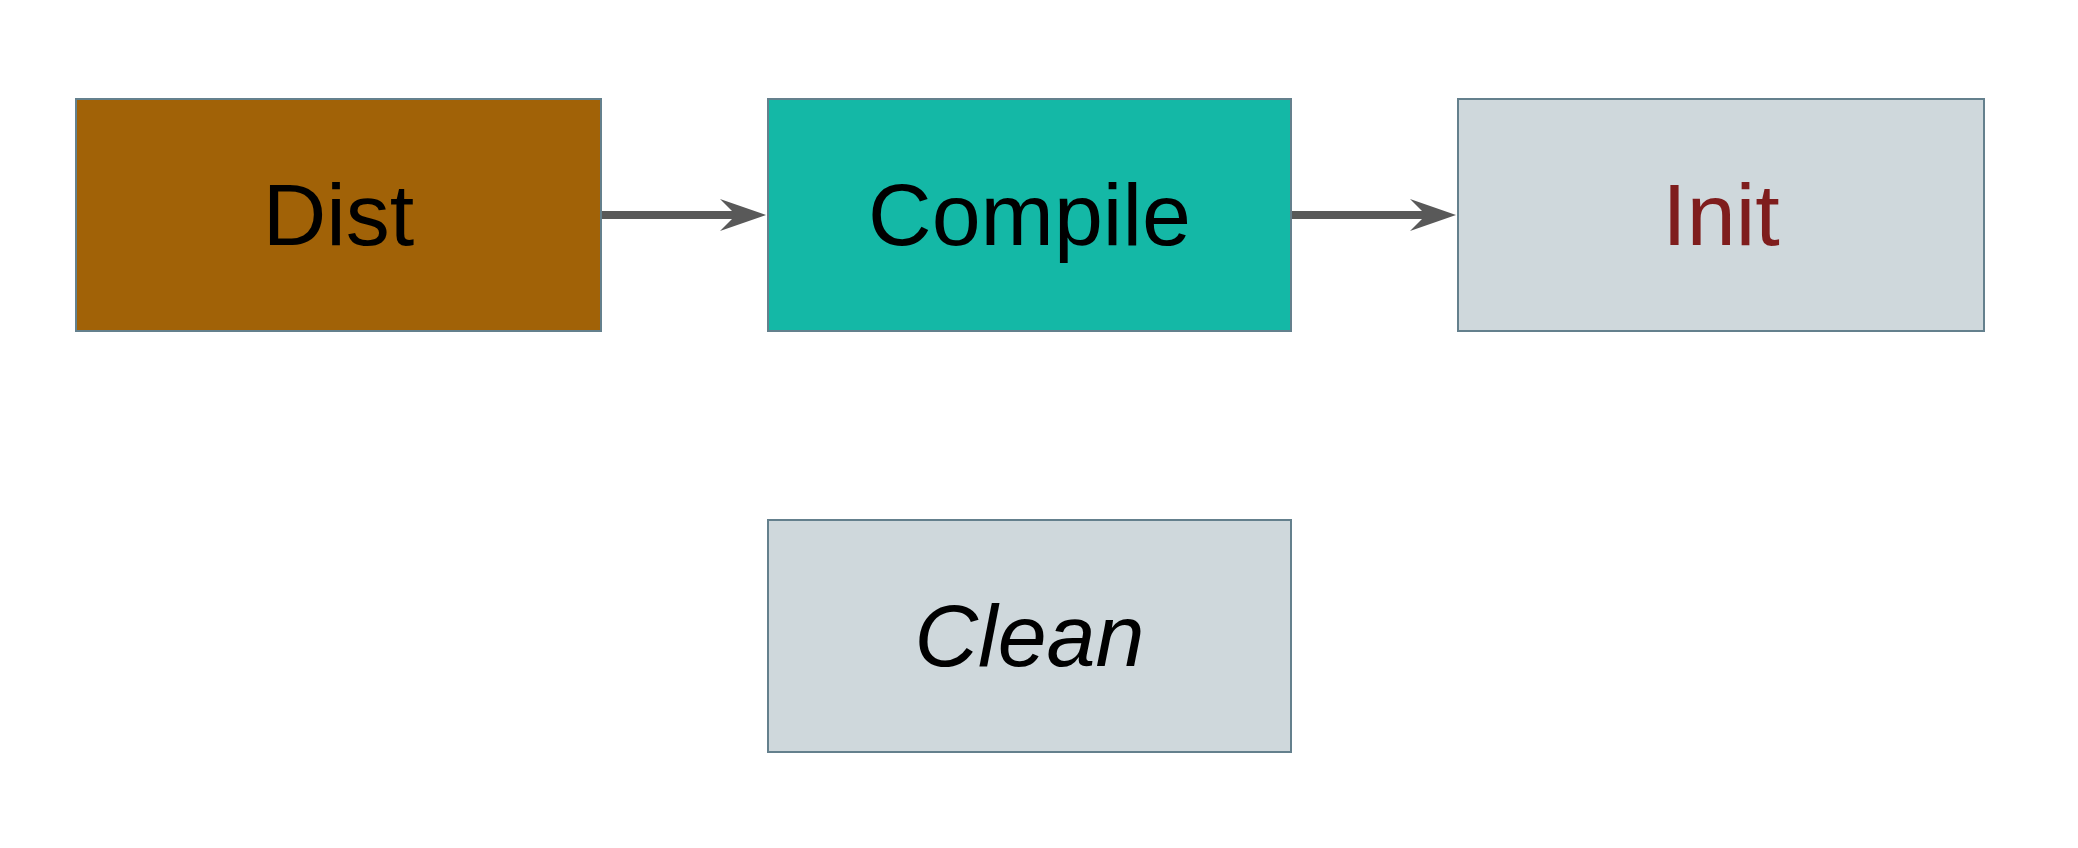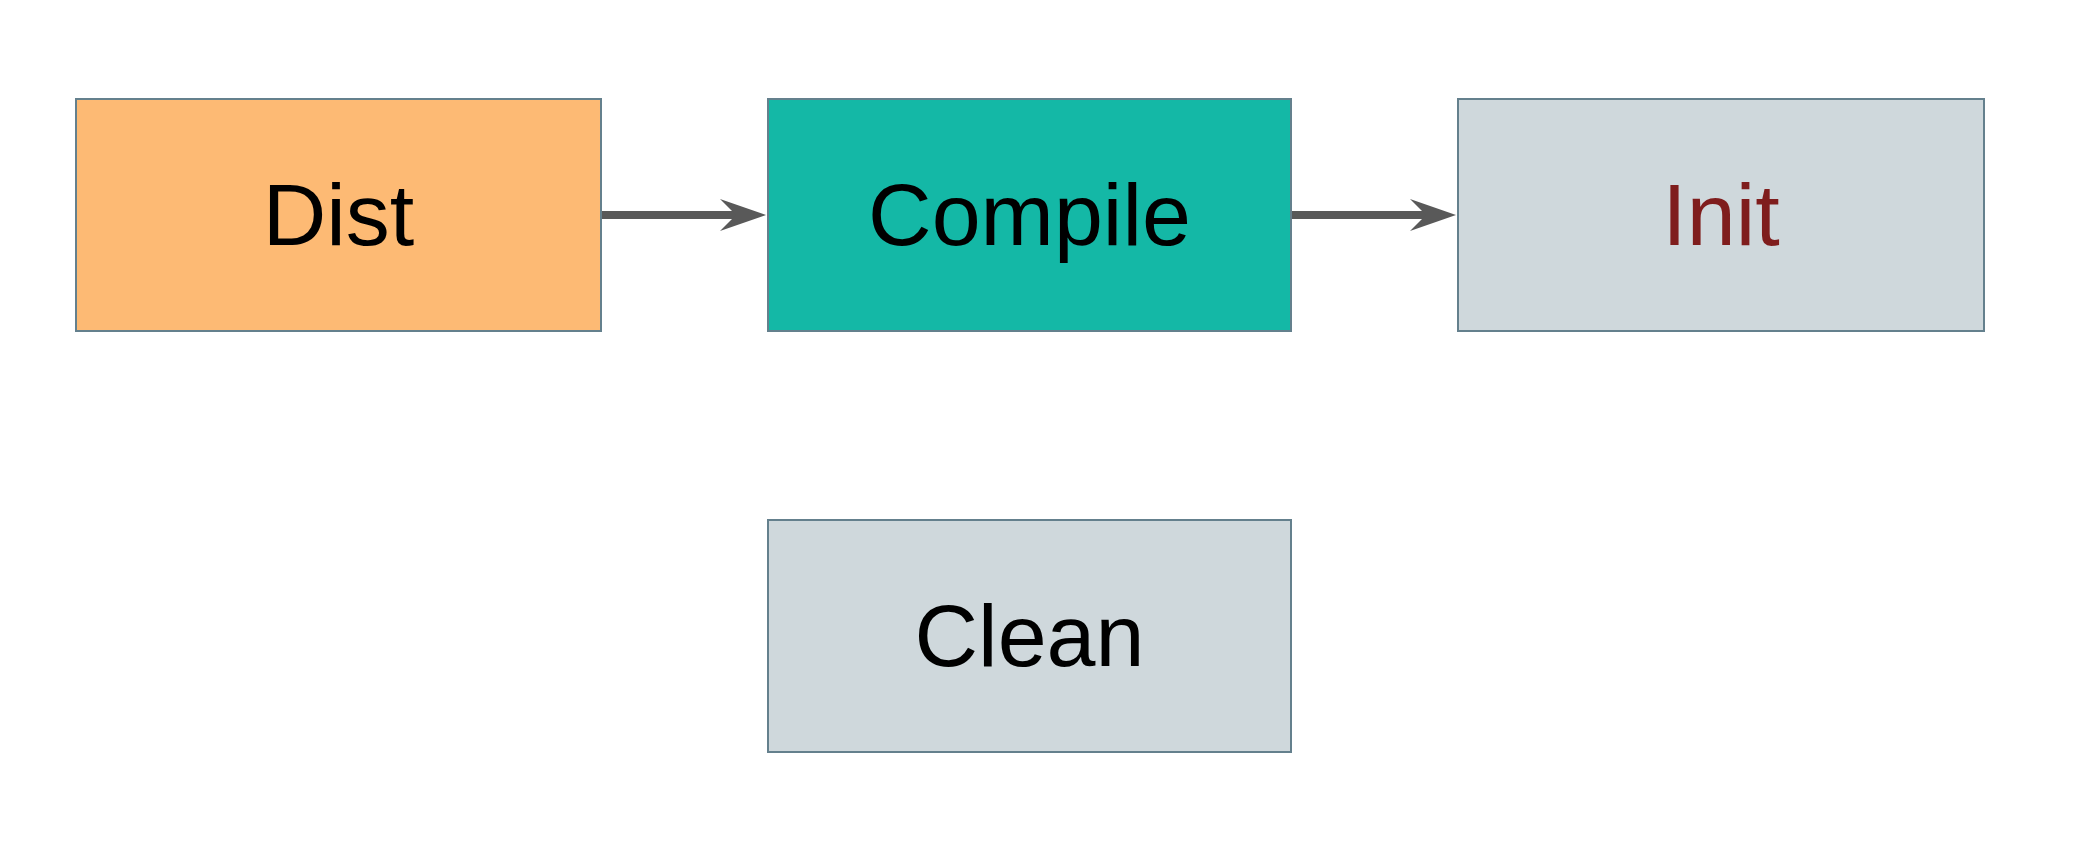--- a/index.html
+++ b/index.html
@@ -46,25 +46,25 @@
   <svg class="edge-layer" width="2078" height="848" viewBox="0 0 2078 848" xmlns="http://www.w3.org/2000/svg">
       <g>
         <line x1="602" y1="215" x2="742" y2="215" stroke="#595959" stroke-width="8"></line>
         <polygon points="766,215 720,199 736,215 720,231" fill="#595959"></polygon>
       </g>
       <g>
         <line x1="1292" y1="215" x2="1432" y2="215" stroke="#595959" stroke-width="8"></line>
         <polygon points="1456,215 1410,199 1426,215 1410,231" fill="#595959"></polygon>
       </g>
     </svg>
-<div class="node" style="left: 75px; top: 98px; width: 527px; height: 234px; background: #fdba74; border-color: rgb(100, 128, 141);">
+<div class="node" style="left: 75px; top: 98px; width: 527px; height: 234px; background: #a16207; border-color: rgb(100, 128, 141);">
       <span class="node-label" style="color: rgb(0, 0, 0);">Dist</span>
     </div>
     <div class="node" style="left: 767px; top: 98px; width: 525px; height: 234px; background: #14b8a6; border-color: rgb(100, 128, 141);">
       <span class="node-label" style="color: rgb(0, 0, 0);">Compile</span>
     </div>
     <div class="node" style="left: 1457px; top: 98px; width: 528px; height: 234px; background: rgb(207, 216, 220); border-color: rgb(100, 128, 141);">
       <span class="node-label" style="color: #7f1d1d;">Init</span>
     </div>
-    <div class="node" style="left: 767px; top: 519px; width: 525px; height: 234px; background: rgb(207, 216, 220); border-color: rgb(100, 128, 141);">
+    <div class="node" style="left: 767px; top: 519px; width: 525px; height: 234px; background: rgb(207, 216, 220); border-color: rgb(100, 128, 141); font-style: italic;">
       <span class="node-label" style="color: rgb(0, 0, 0);">Clean</span>
     </div>
   </div>
 
 </body></html>

